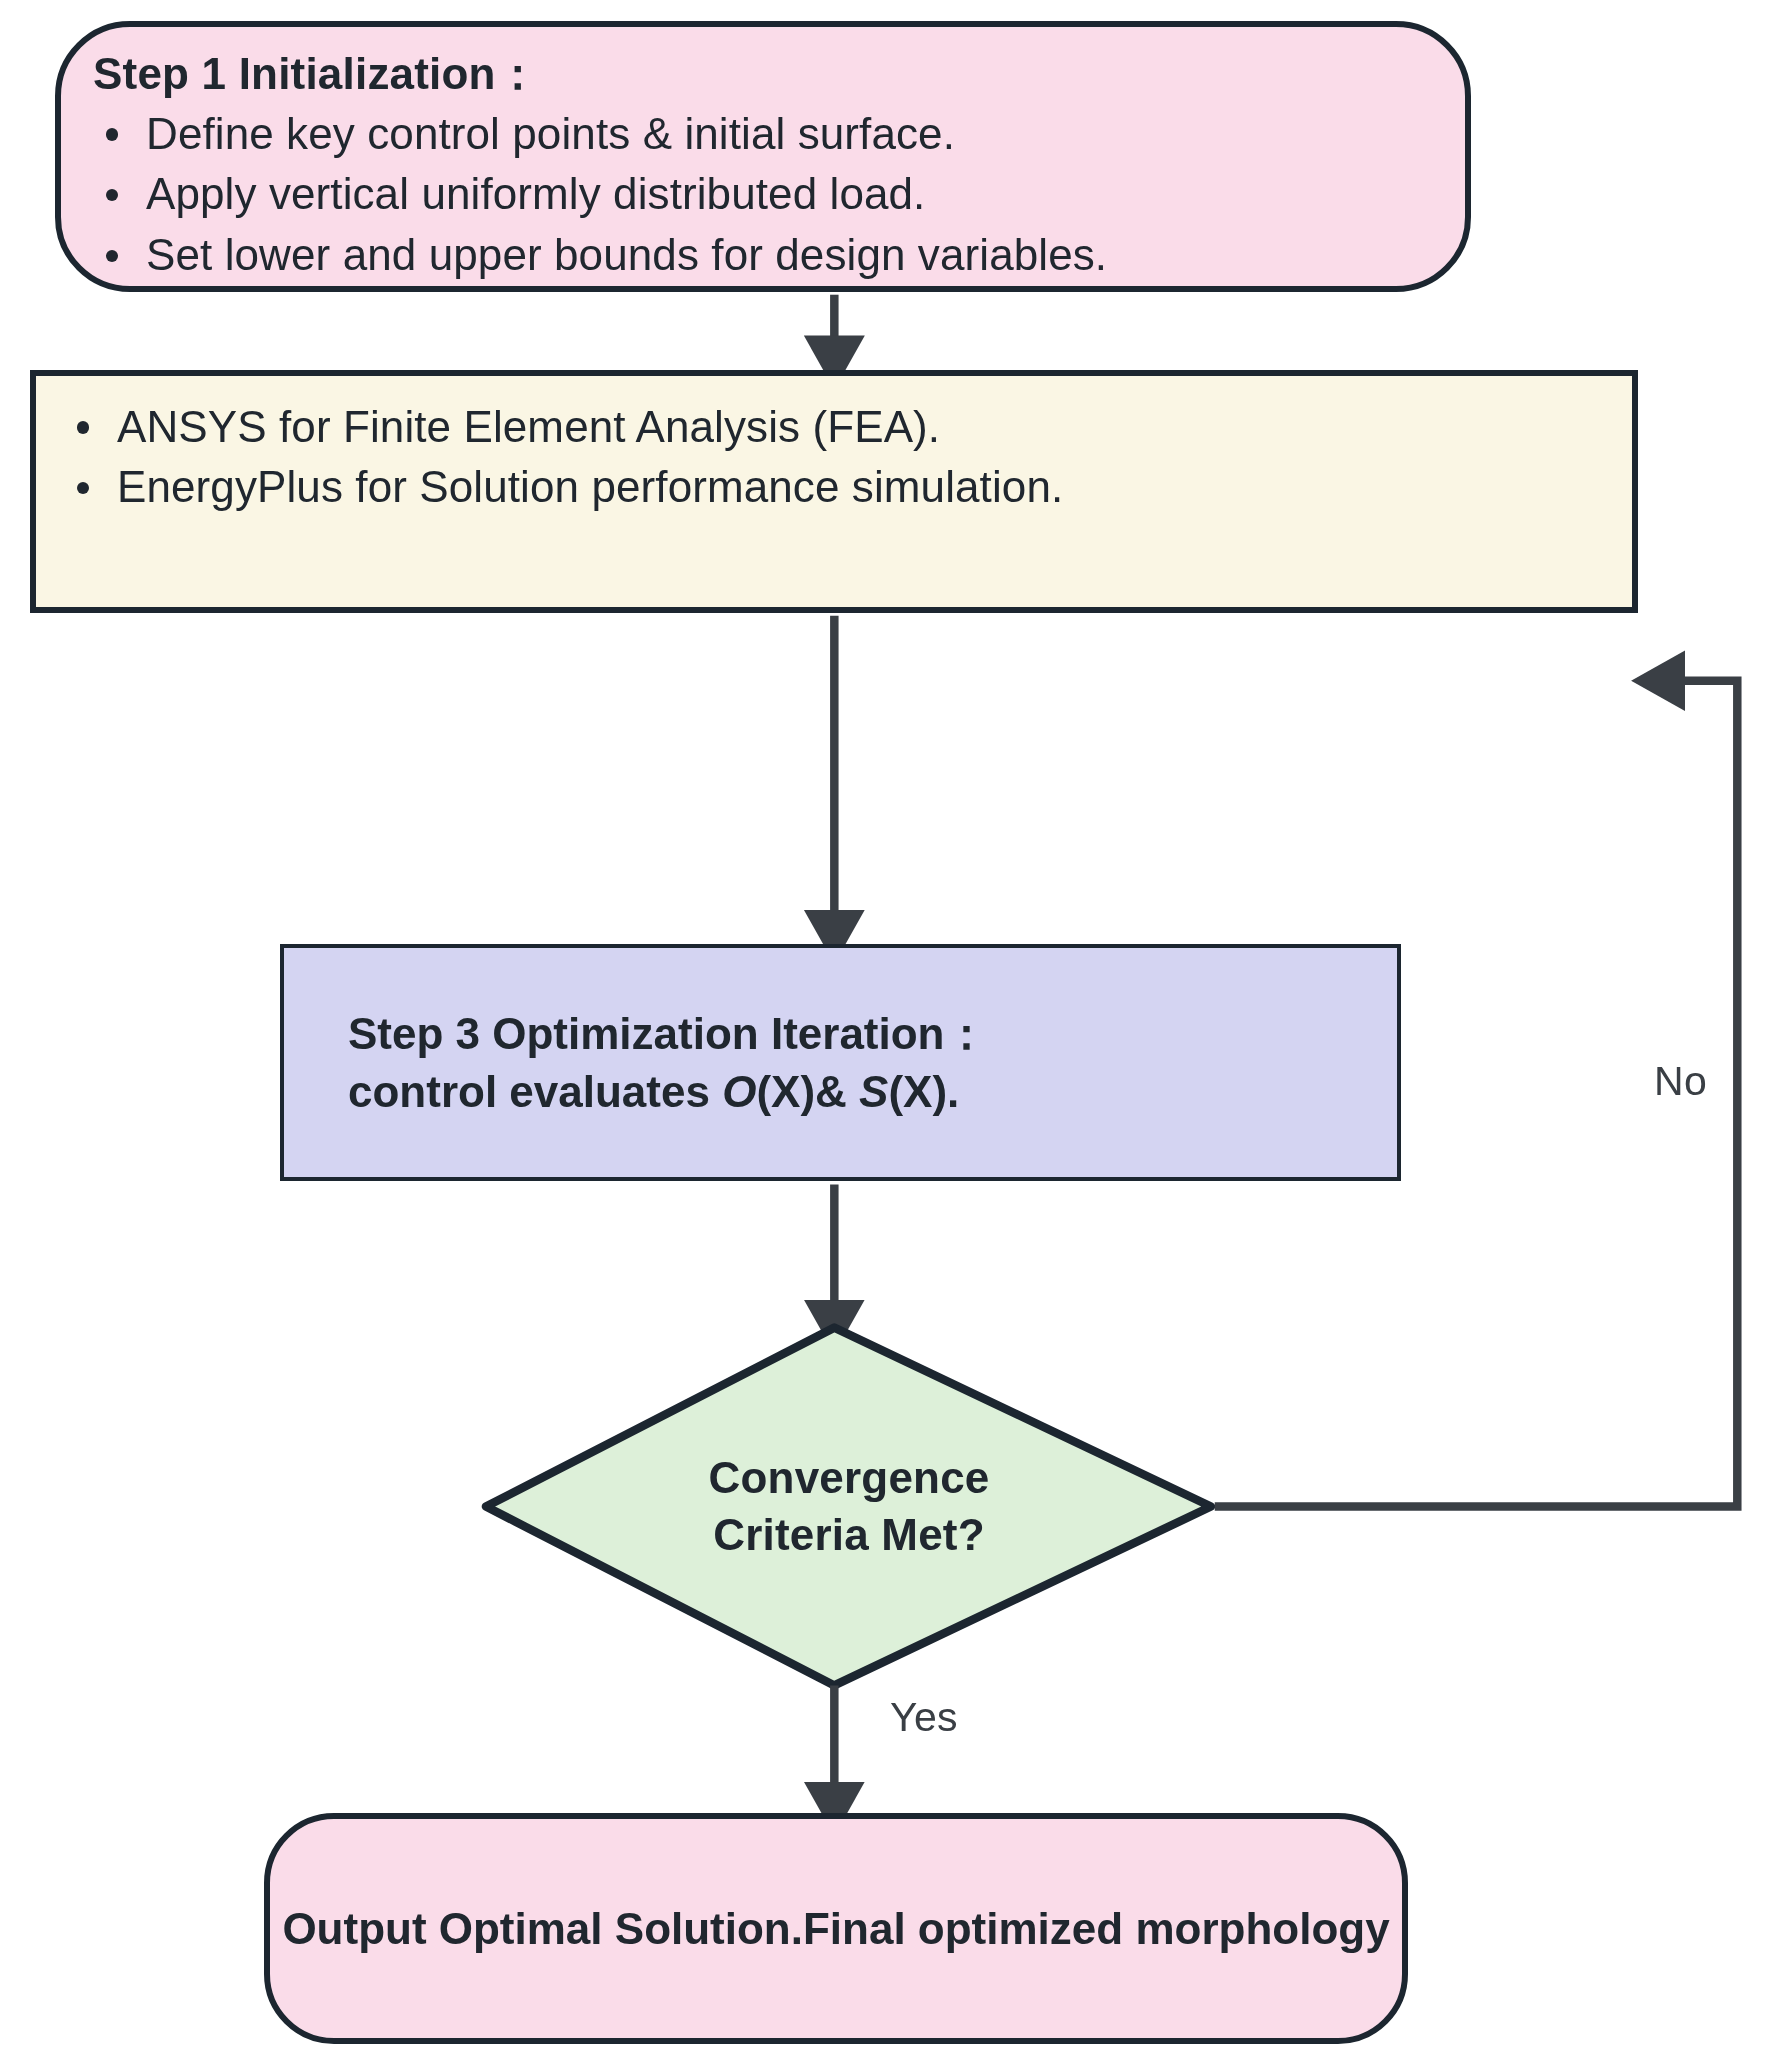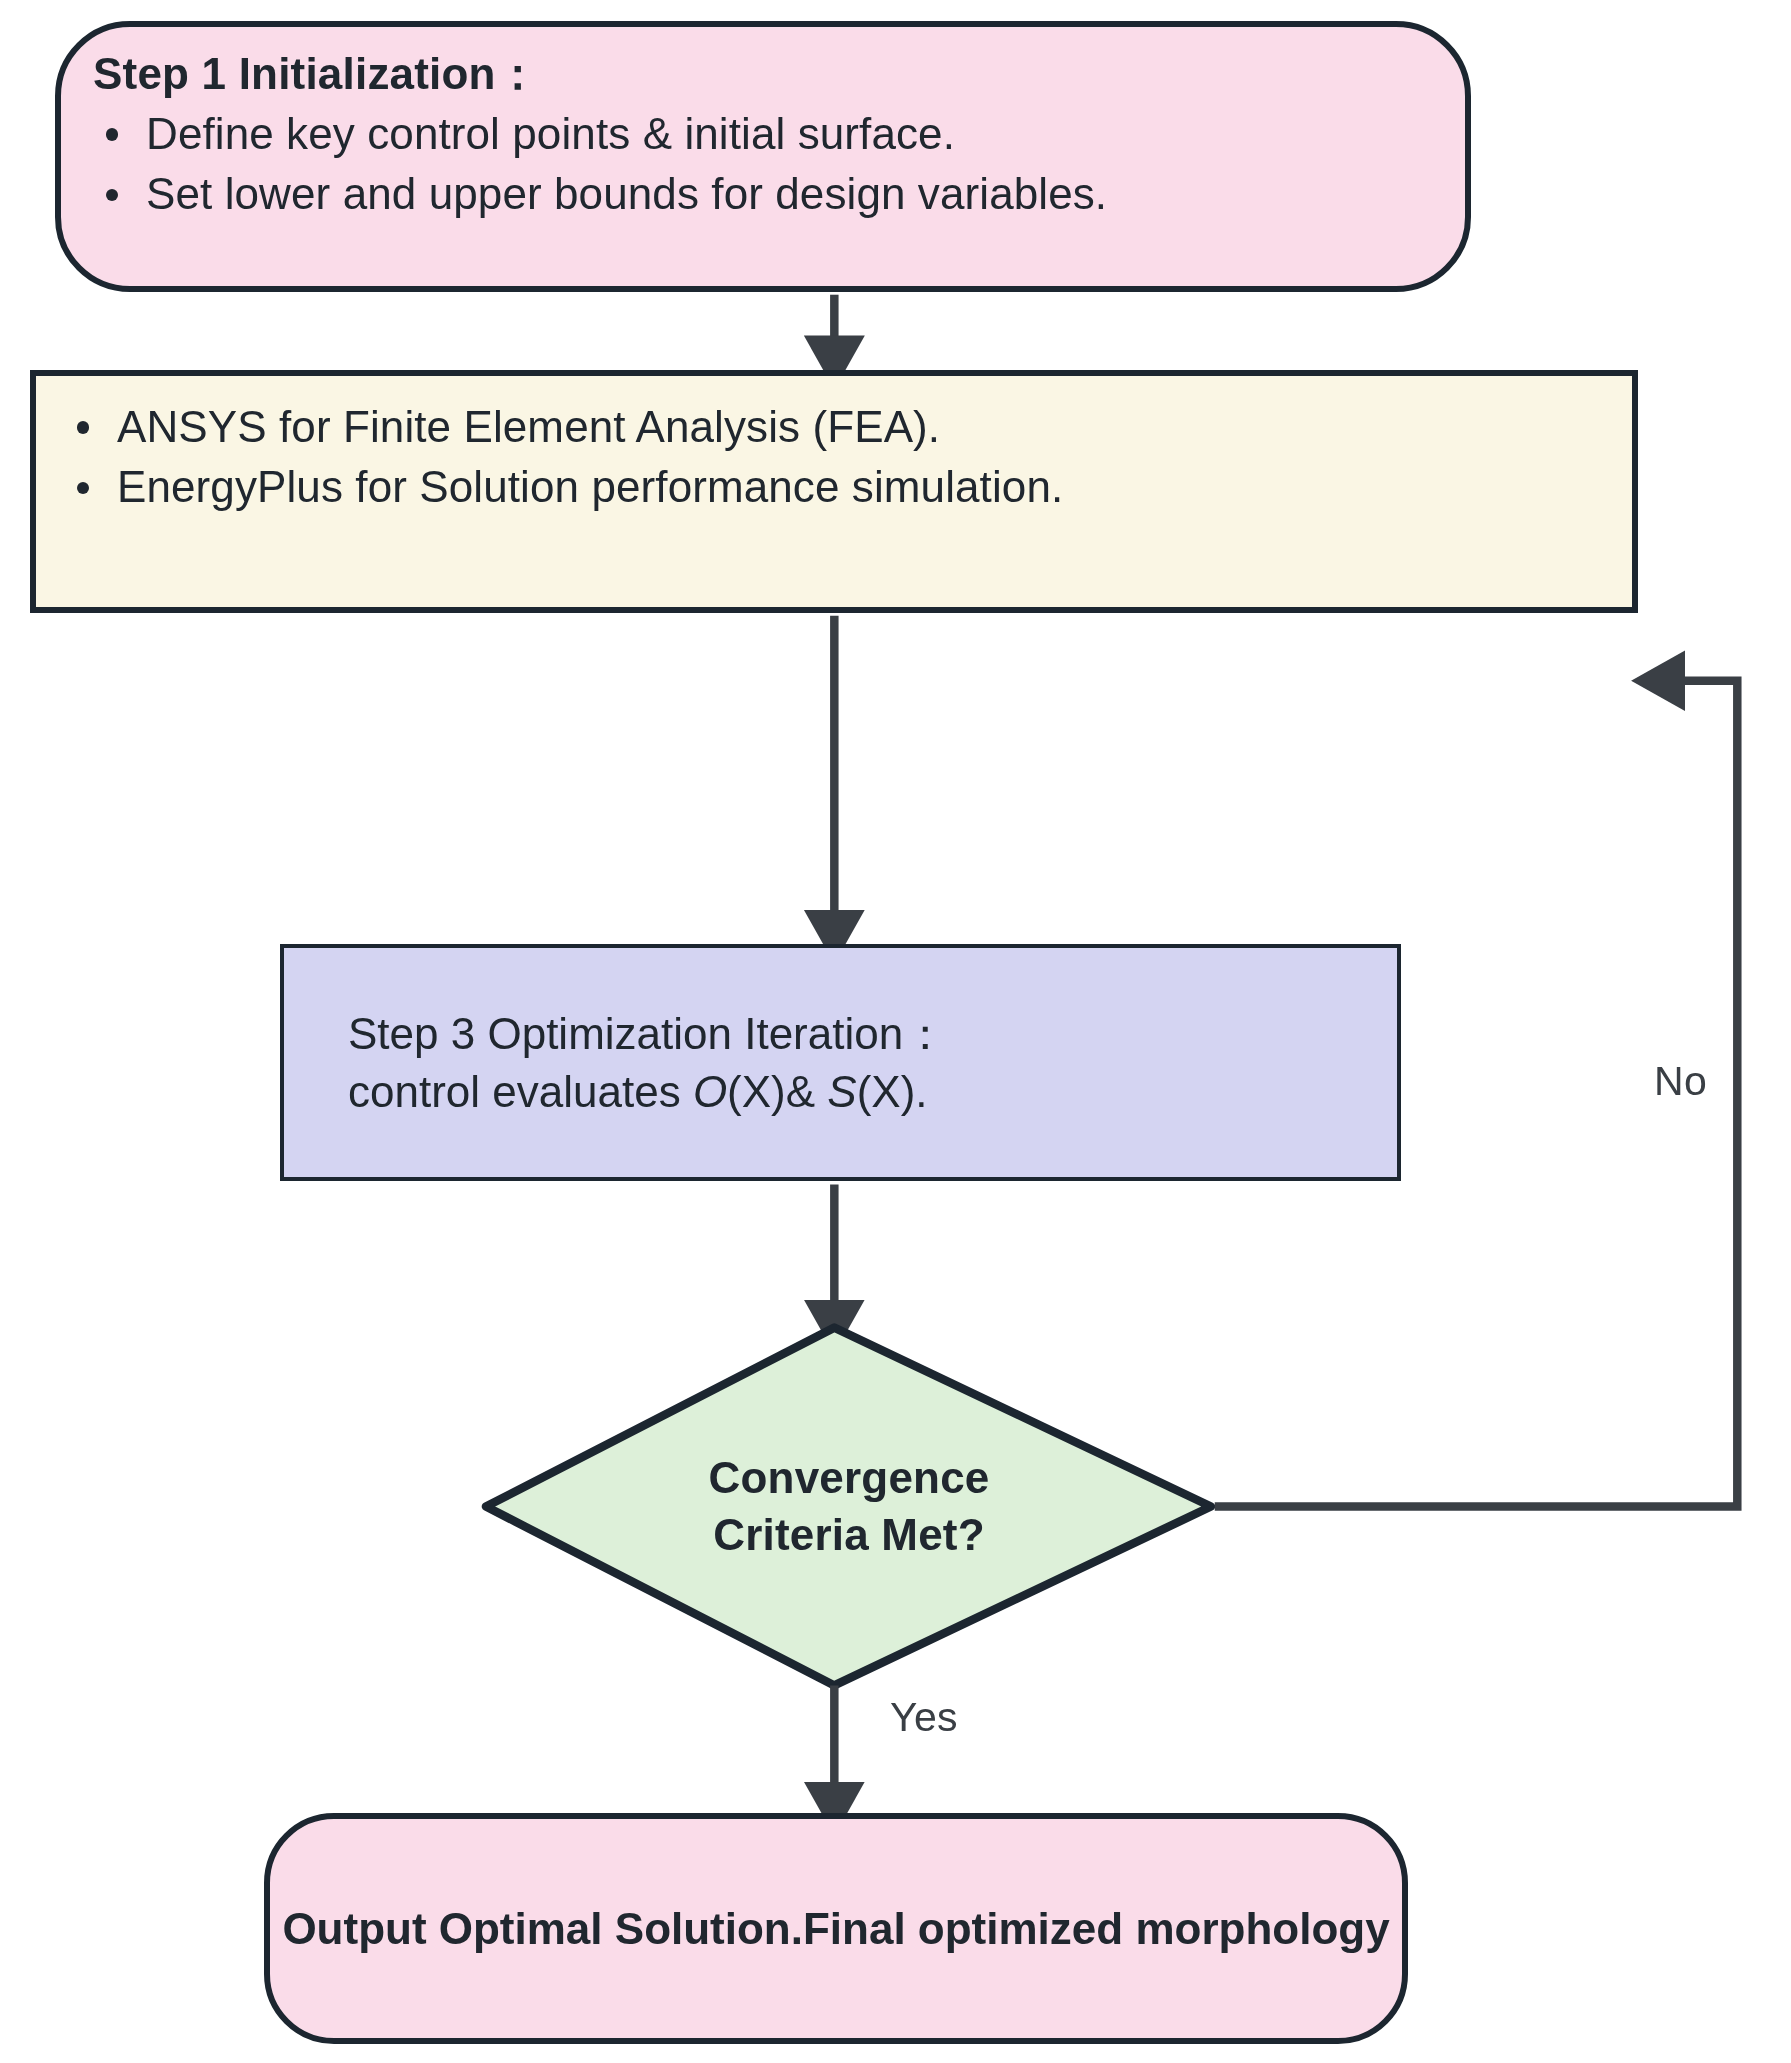--- a/index.html
+++ b/index.html
@@ -52,21 +52,21 @@
   }
   ul.bul{list-style:none;margin:0;padding:0;}
   ul.bul li{
     font-size:44px;line-height:1.25;letter-spacing:0.1px;
     position:relative;padding-left:53px;margin:5.6px 0 3.8px 0;white-space:nowrap;
   }
   ul.bul li .bullet{
     position:absolute;left:13px;top:0.52em;width:12.2px;height:12.2px;
     background:#20272f;border-radius:50%;
   }
-  .s3line{font-weight:normal;font-size:44px;line-height:1.30;white-space:nowrap;}
+  .s3line{font-weight:bold;font-size:44px;line-height:1.30;white-space:nowrap;}
   .s3line i{font-style:italic;}
   .outline{font-weight:bold;font-size:44px;line-height:1.30;white-space:nowrap;}
 
   .edge-label{
     position:absolute;font-size:41px;color:#3a3f45;letter-spacing:0.3px;
   }
   #label-no{left:1654px;top:1058px;}
   #label-yes{left:890px;top:1694px;}
 </style>
 </head>
@@ -94,20 +94,21 @@
 
     <path d="M1290,1600 L1845,1600 L1845,723 L1770,723" fill="none" stroke="#3a3f45" stroke-width="9" marker-end="url(#ah2)"></path>
 
     <line x1="886" y1="1790" x2="886" y2="1912" stroke="#3a3f45" stroke-width="9" marker-end="url(#ah)"></line>
   </svg>
 
   <div class="node" id="step1">
     <div class="title">Step 1 Initialization：</div>
     <ul class="bul">
       <li><span class="bullet"></span><span>Define key control points &amp; initial surface.</span></li>
+      <li><span class="bullet"></span><span>Apply vertical uniformly distributed load.</span></li>
       <li><span class="bullet"></span><span>Set lower and upper bounds for design variables.</span></li>
     </ul>
   </div>
 
   <div class="node" id="step2">
     <ul class="bul">
       <li><span class="bullet"></span><span>ANSYS for Finite Element Analysis (FEA).</span></li>
       <li><span class="bullet"></span><span>EnergyPlus for Solution performance simulation.</span></li>
     </ul>
   </div>

